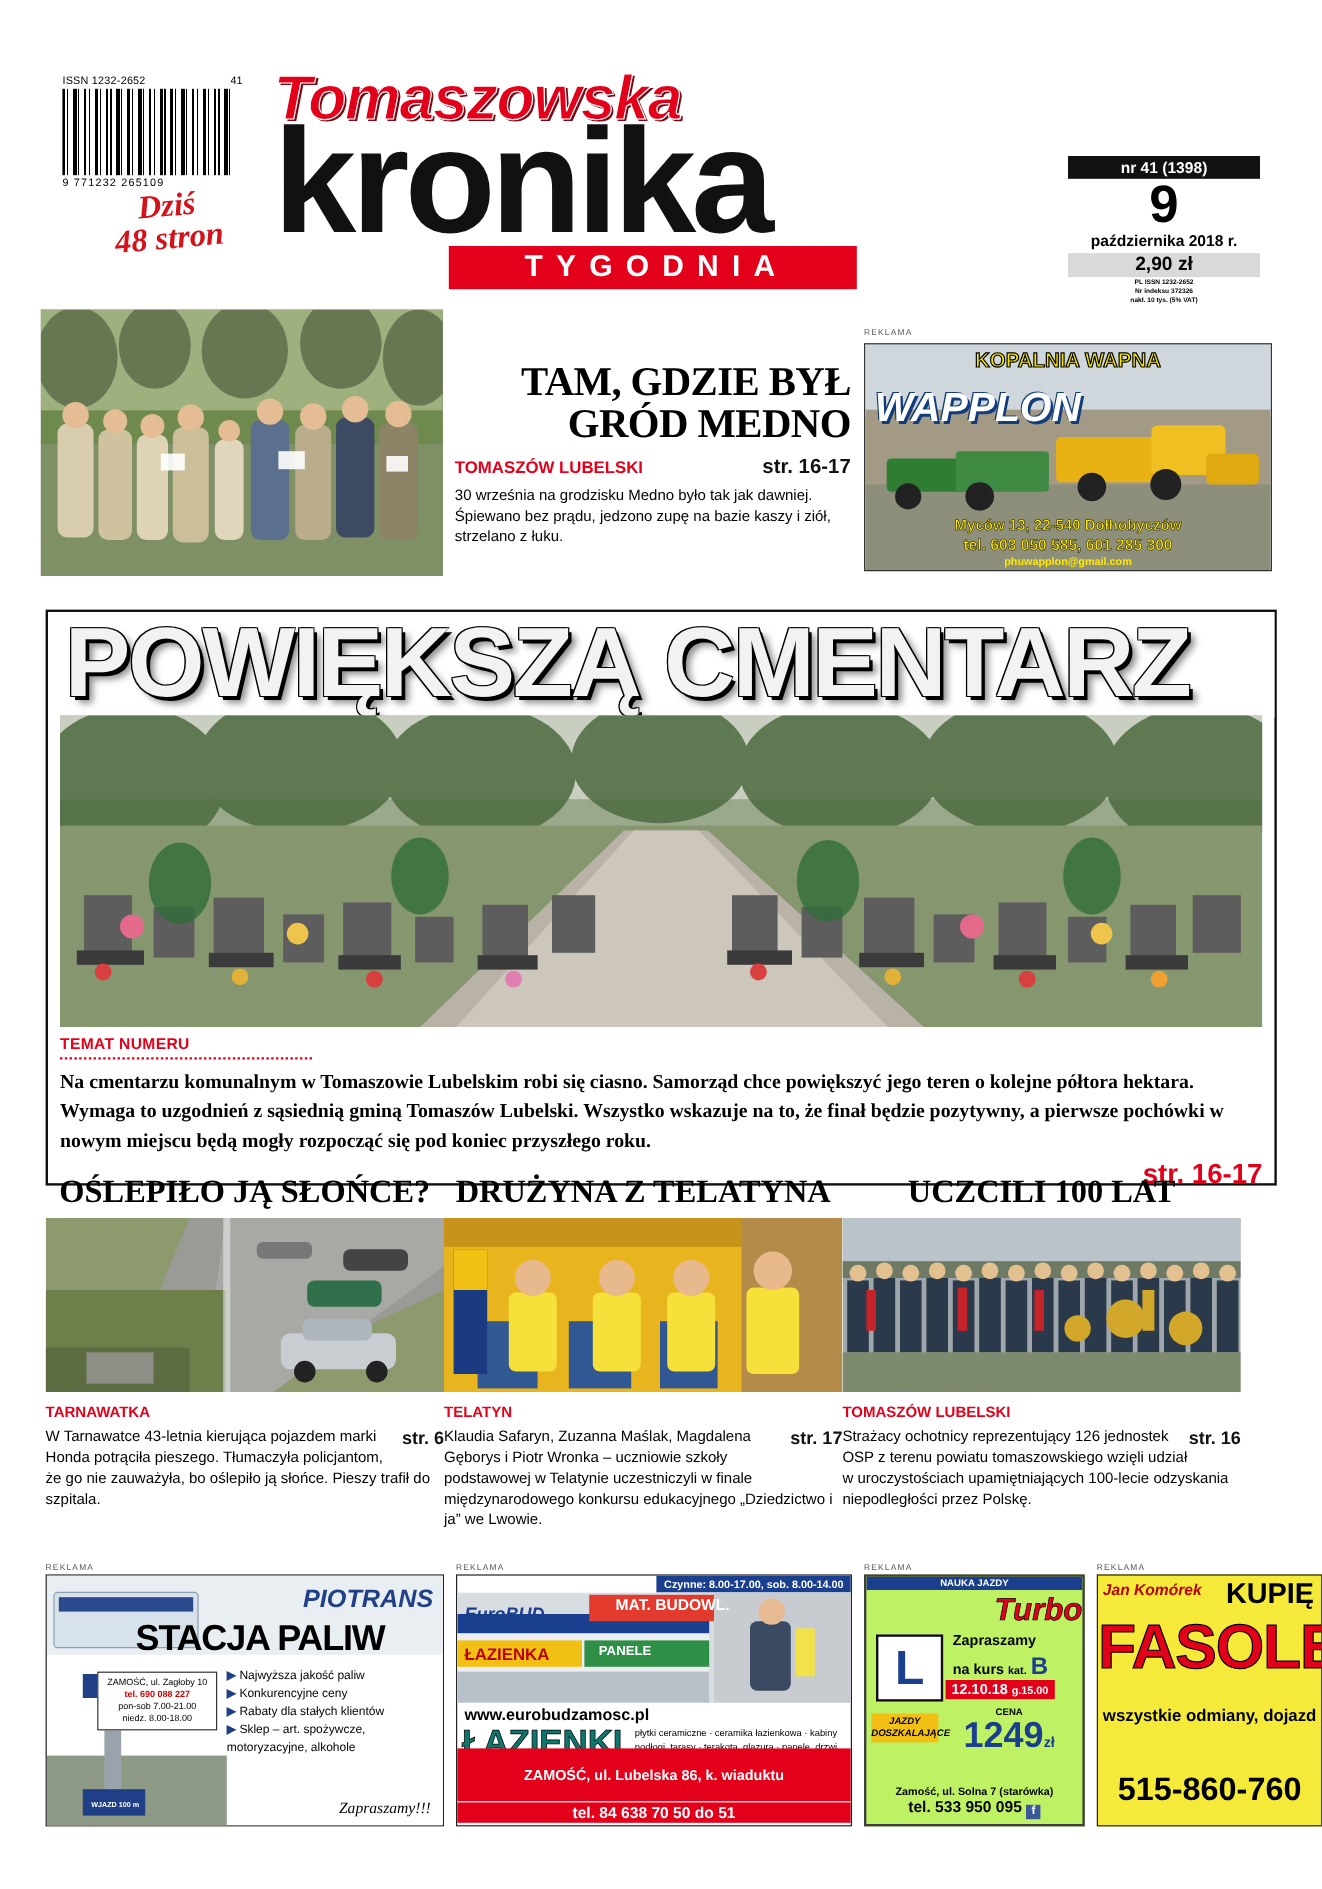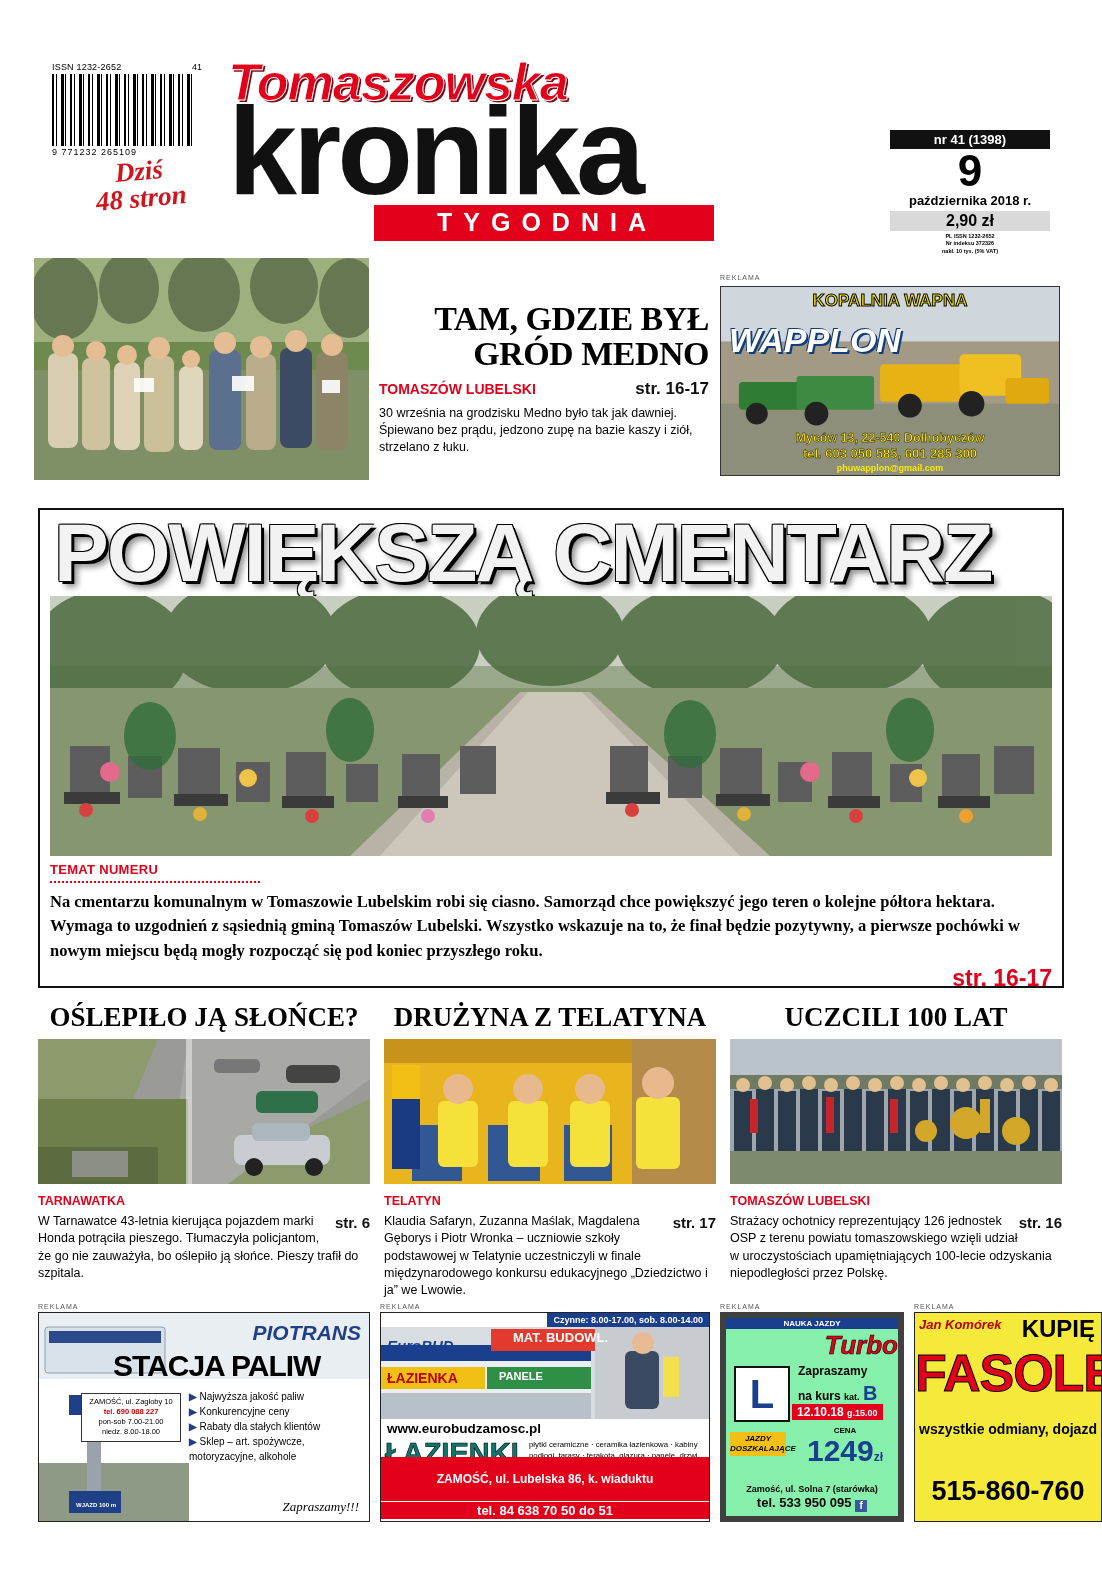--- a/index.html
+++ b/index.html
@@ -77,21 +77,21 @@
     white-space:nowrap;
   }
   .mb-photo { position:absolute; left:10px; top:86px; width:1002px; height:260px; overflow:hidden; }
   .mb-caption { position:absolute; left:10px; top:352px; width:1002px; }
   .mb-temat { color:#e2001a; font-weight:bold; font-size:13px; letter-spacing:0.3px; }
   .dots { border-top:2px dotted #e2001a; margin:4px 0 7px 0; width:210px; }
   .mb-text { font-family:"Liberation Serif", serif; font-weight:bold; font-size:16.5px; line-height:1.48; }
   .mb-page { text-align:right; color:#e2001a; font-weight:bold; font-size:23px; margin-top:2px; }
 
   
-  .cols { position:absolute; left:38px; top:1004px; width:1026px; height:300px; display:flex; gap:14px; }
+  .cols { position:absolute; left:38px; top:980px; width:1026px; height:300px; display:flex; }
   .col { width:332px; }
   .col-head { font-family:"Liberation Serif", serif; font-weight:bold; font-size:27px; text-align:center; line-height:1; margin-bottom:8px; }
   .col-photo { width:332px; height:145px; overflow:hidden; }
   .col-city { color:#e2001a; font-weight:bold; font-size:12.5px; margin-top:10px; }
   .col-body { font-size:12.5px; line-height:1.38; margin-top:5px; }
   .col-page { color:#111; font-weight:bold; font-size:15px; float:right; }
 
   
   .adrow { position:absolute; left:38px; top:1302px; width:1026px; height:232px; }
   .ad { position:absolute; top:10px; }
@@ -500,21 +500,21 @@
         <div style="position:absolute; left:6px; top:108px; font-weight:bold; font-size:13.5px;">www.eurobudzamosc.pl</div>
         <div style="position:absolute; left:4px; top:124px; font-weight:bold; font-size:29px; color:#0f766e; -webkit-text-stroke:.6px #000;">ŁAZIENKI</div>
         <div style="position:absolute; left:148px; top:126px; width:176px; font-size:7.8px; line-height:1.45;">płytki ceramiczne · ceramika łazienkowa · kabiny podłogi, tarasy · terakota, glazura · panele, drzwi</div>
         <div style="position:absolute; left:0; bottom:20px; width:100%; text-align:center; background:#e2001a; color:#fff; font-weight:bold; font-size:12px; padding:15px 0;">ZAMOŚĆ, ul. Lubelska 86, k. wiaduktu</div>
         <div style="position:absolute; left:0; bottom:2px; width:100%; text-align:center; background:#e2001a; color:#fff; font-weight:bold; font-size:13px; padding:1px 0;">tel. 84 638 70 50 do 51</div>
       </div>
     </div>
 
     <div class="ad" style="left:682px; width:184px; height:210px;">
       <div class="reklama-lbl">REKLAMA</div>
-      <div style="position:absolute; inset:0; border:6px solid #404040; background:#86efac; overflow:hidden;">
+      <div style="position:absolute; inset:0; border:2px solid #404040; background:#bef264; overflow:hidden;">
         <div style="position:absolute; left:0; top:0; width:100%; text-align:center; background:#1b3f8f; color:#fff; font-weight:bold; font-size:8px; padding:1px 0;">NAUKA JAZDY</div>
         <div style="position:absolute; left:0; top:12px; width:100%; text-align:right; font-weight:bold; font-style:italic; font-size:26px; color:#e2001a; -webkit-text-stroke:.6px #000;">Turbo</div>
         <div style="position:absolute; left:8px; top:48px; width:56px; height:56px; background:#fff; border:2px solid #111; color:#1b3f8f; font-weight:bold; font-size:40px; line-height:52px; text-align:center;">L</div>
         <div style="position:absolute; left:72px; top:46px; width:106px; font-size:12px; font-weight:bold; line-height:1.3;">
           <div>Zapraszamy</div>
           <div>
             <span>na kurs</span>
             <span style="font-size:9px;">kat.</span>
             <span style="font-size:20px; color:#1b3f8f;">B</span>
           </div>

